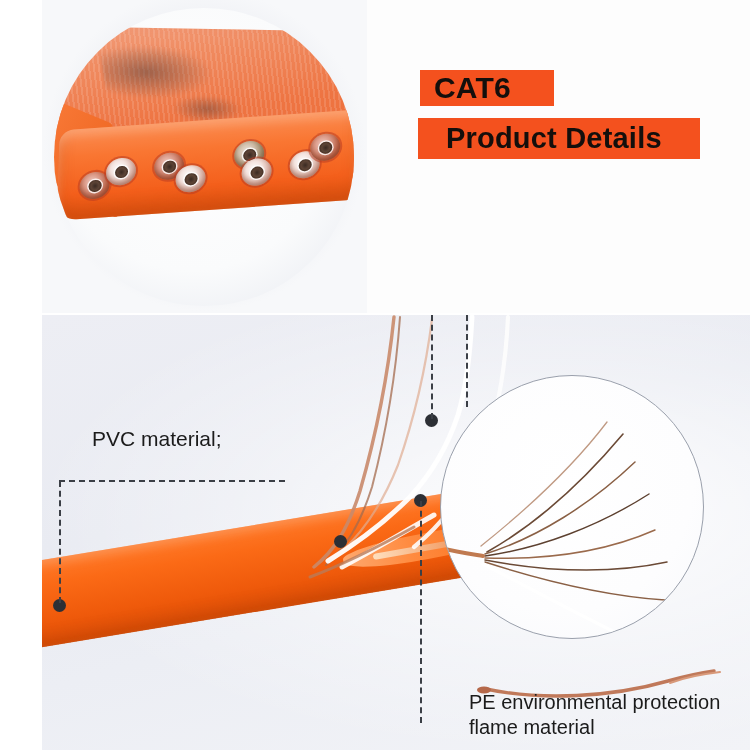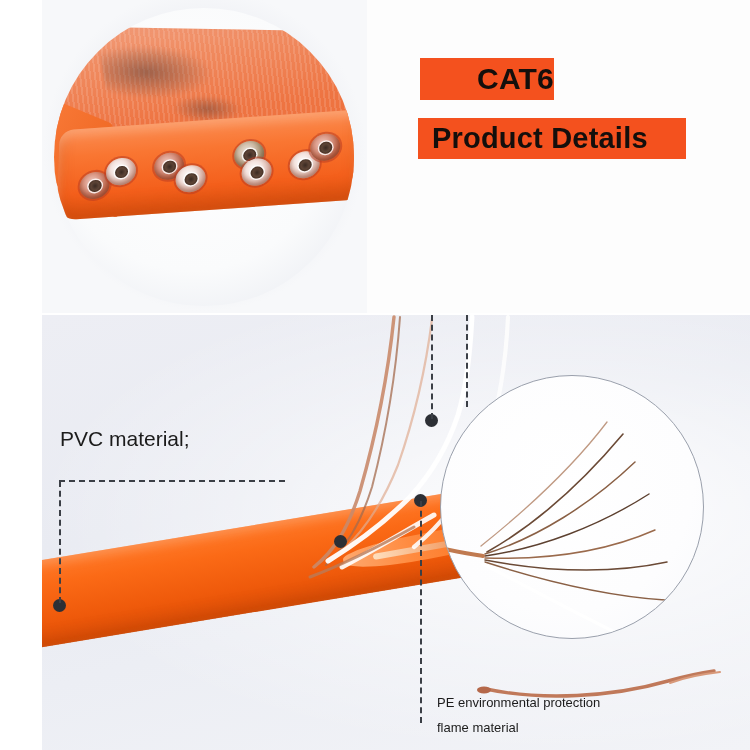--- a/index.html
+++ b/index.html
@@ -48,22 +48,22 @@
     box-shadow:0 0 0 2px rgba(185,60,35,.55), inset 0 -3px 4px rgba(120,60,40,.35);}
   .cond.dark{background:radial-gradient(circle at 42% 38%,#efe6dd 0%,#cdbba6 35%,#9a8767 62%,#6c5b41 100%);}
   .cond.red{background:radial-gradient(circle at 42% 38%,#f2cfc6 0%,#d99684 35%,#b45b40 65%,#8d3a22 100%);}
   .cond .core{position:absolute;left:50%;top:50%;width:13px;height:12px;margin:-6px 0 0 -6.5px;border-radius:50%;
     background:radial-gradient(circle at 50% 50%,#3a2a22 0%,#5d4436 45%,#2a1c14 100%);
     box-shadow:0 0 0 1.5px rgba(255,255,255,.8);}
 
   
   .banner{position:absolute;background:#f4511e;color:#140f0c;
     font-weight:bold;letter-spacing:.2px;display:flex;align-items:center;}
-  .banner.cat6{left:378px;top:58px;width:120px;height:42px;padding-left:14px;font-size:30px;justify-content:flex-end;}
-  .banner.details{left:376px;top:118px;width:254px;height:41px;padding-left:14px;font-size:29px;}
+  .banner.cat6{left:378px;top:70px;width:120px;height:36px;padding-left:14px;font-size:30px;}
+  .banner.details{left:376px;top:118px;width:254px;height:41px;padding-left:28px;font-size:29px;}
 
   
   .bottom-panel{position:absolute;left:42px;top:315px;width:708px;height:435px;
     background:linear-gradient(165deg,#edeef4 0%,#e9ebf2 38%,#eceef4 60%,#f2f3f7 100%);
     overflow:hidden;}
   .bp-wash{position:absolute;left:0;top:0;width:100%;height:100%;
     background:radial-gradient(ellipse at 72% 46%, rgba(255,255,255,.92) 0%, rgba(255,255,255,.3) 46%, rgba(255,255,255,0) 72%);}
 
   
   .cable{position:absolute;left:-14px;top:248px;width:500px;height:86px;
@@ -83,23 +83,23 @@
   
   .magnifier{position:absolute;left:398px;top:60px;width:262px;height:262px;border-radius:50%;
     background:radial-gradient(circle at 46% 40%,#ffffff 0%,#fdfdfe 62%,#f7f8fb 100%);
     border:1.4px solid #9aa0ac;overflow:hidden;}
 
   
   .dash-h{position:absolute;border-top:2px dashed #3b3f46;height:0;}
   .dash-v{position:absolute;border-left:2px dashed #3b3f46;width:0;}
   .dot{position:absolute;width:13px;height:13px;border-radius:50%;background:#2c2f35;}
 
-  .callout{position:absolute;color:#1b1b1b;font-size:21px;line-height:27px;white-space:nowrap;}
+  .callout{position:absolute;color:#1b1b1b;font-size:21px;line-height:27px;white-space:nowrap;margin-left:32px;}
   .callout.left{left:60px;top:425px;}
-  .callout.pe{left:437px;top:690px;font-size:13px;line-height:25px;}
+  .callout.pe{left:437px;top:690px;font-size:20px;line-height:25px;}
 </style>
 </head>
 <body>
 
 <div id="page">
 
   <div class="top-panel">
 
     <div class="photo-top">
       <div class="macro-circle">

